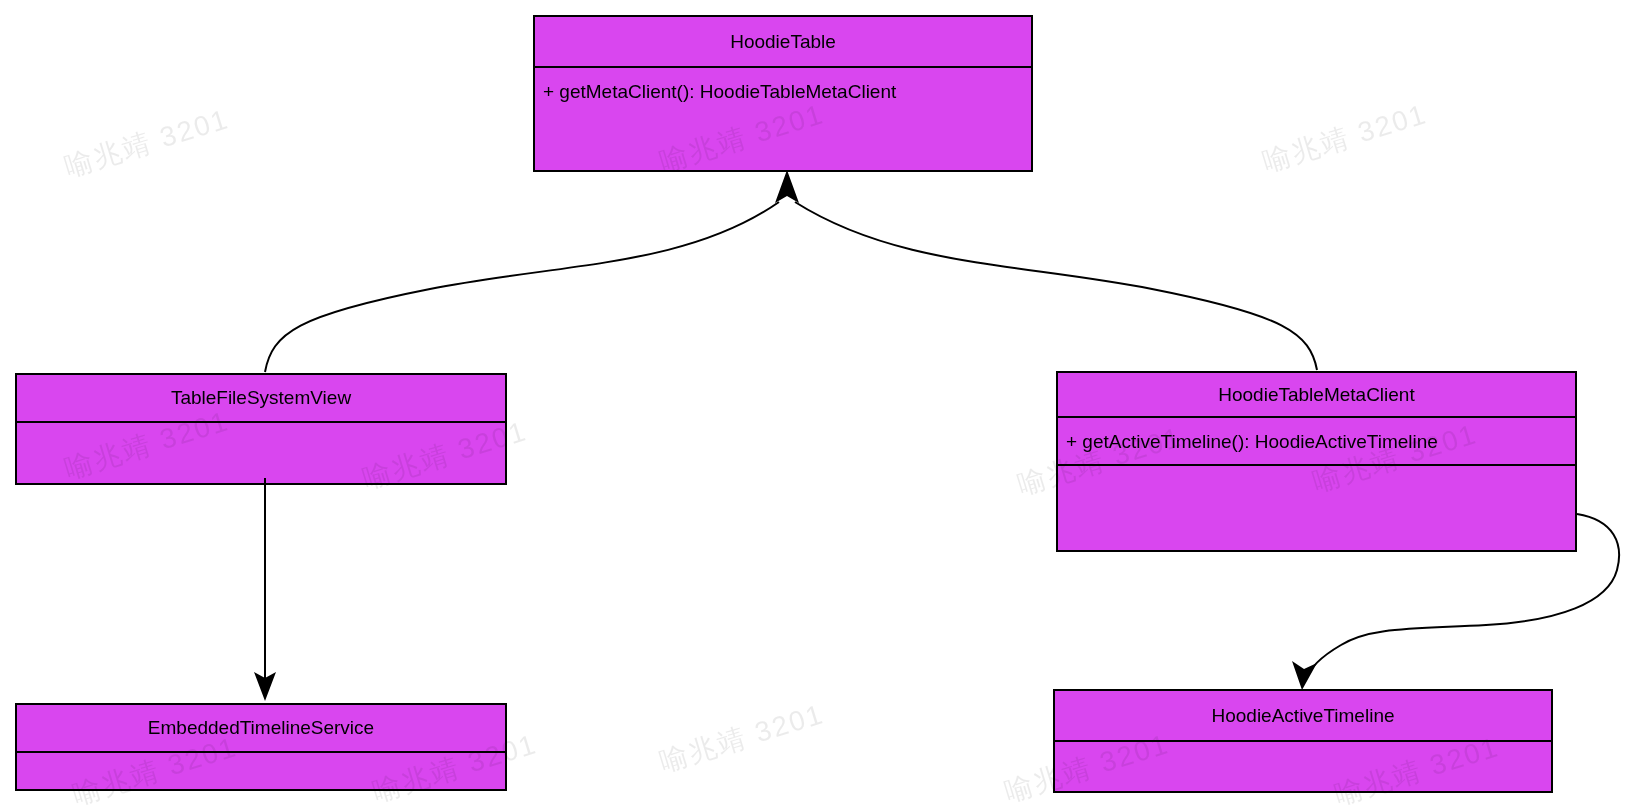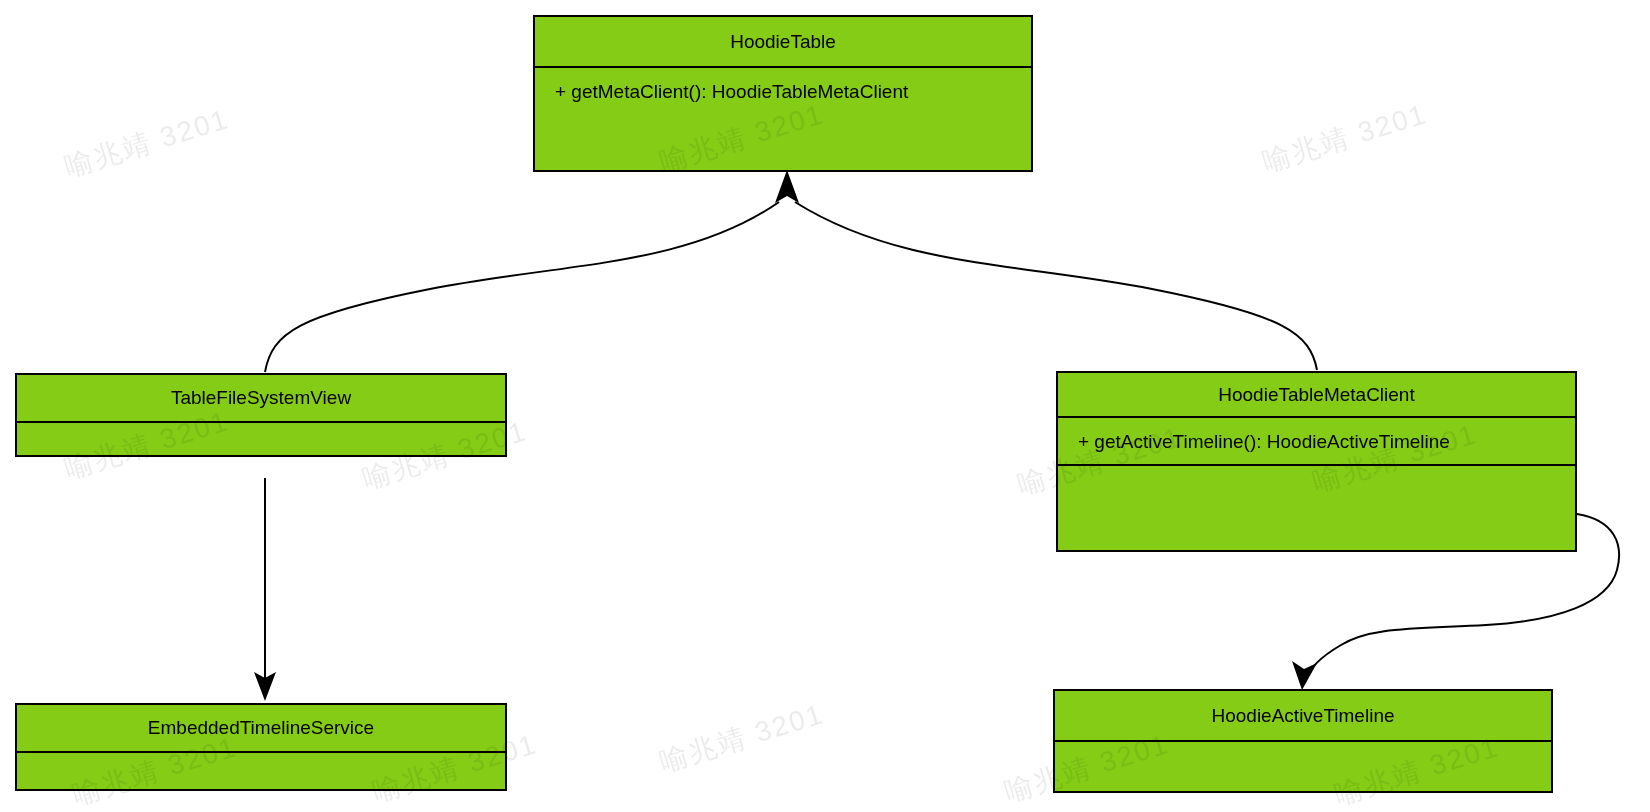--- a/index.html
+++ b/index.html
@@ -2,31 +2,31 @@
 <html><head>
 <meta charset="utf-8">
 <style>
   html,body{margin:0;padding:0;background:#ffffff;}
   .canvas{
     position:relative;width:1650px;height:812px;background:#ffffff;overflow:hidden;
     font-family:"Liberation Sans","DejaVu Sans",sans-serif;color:#000;
   }
   
   .uml-class{
-    position:absolute;background:#84cc16;border:2px solid #000;
+    position:absolute;background:#d946ef;border:2px solid #000;
     box-sizing:border-box;z-index:2;
   }
   .uml-title{
     display:flex;align-items:center;justify-content:center;
     border-bottom:2px solid #000;font-size:19px;box-sizing:border-box;
     white-space:nowrap;
   }
   .uml-section{box-sizing:border-box;font-size:19px;}
   .uml-method{
-    padding-left:20px;padding-right:8px;line-height:23px;
+    padding-left:8px;padding-right:8px;line-height:23px;
   }
   .uml-method.single{display:flex;align-items:center;height:100%;}
   .bold{font-weight:400;text-align:center;}
   .wrap2{line-height:27px;padding-top:11px;}
   
   svg.edges{position:absolute;left:0;top:0;z-index:3;pointer-events:none;}
   
   .wm{
     position:absolute;z-index:4;font-size:28px;letter-spacing:2px;
     color:rgba(0,0,0,0.08);white-space:nowrap;pointer-events:none;
@@ -53,21 +53,21 @@
     <polygon points="1302,690 1292,661 1304,669 1317,663" fill="#000"></polygon>
   </svg>
 
   <div class="uml-class" style="left:533px;top:15px;width:500px;height:157px;">
     <div class="uml-title" style="height:51px;">HoodieTable</div>
     <div class="uml-section" style="height:102px;padding-top:12px;">
       <div class="uml-method">+ getMetaClient(): HoodieTableMetaClient</div>
     </div>
   </div>
 
-  <div class="uml-class" style="left:15px;top:373px;width:492px;height:84px;">
+  <div class="uml-class" style="left:15px;top:373px;width:492px;height:112px;">
     <div class="uml-title" style="height:48px;">TableFileSystemView</div>
     <div class="uml-section" style="height:52px;"></div>
   </div>
 
   <div class="uml-class" style="left:1056px;top:371px;width:521px;height:181px;">
     <div class="uml-title" style="height:45px;">HoodieTableMetaClient</div>
     <div class="uml-section" style="height:48px;border-bottom:2px solid #000;">
       <div class="uml-method single bold">+ getActiveTimeline(): HoodieActiveTimeline</div>
     </div>
   </div>

